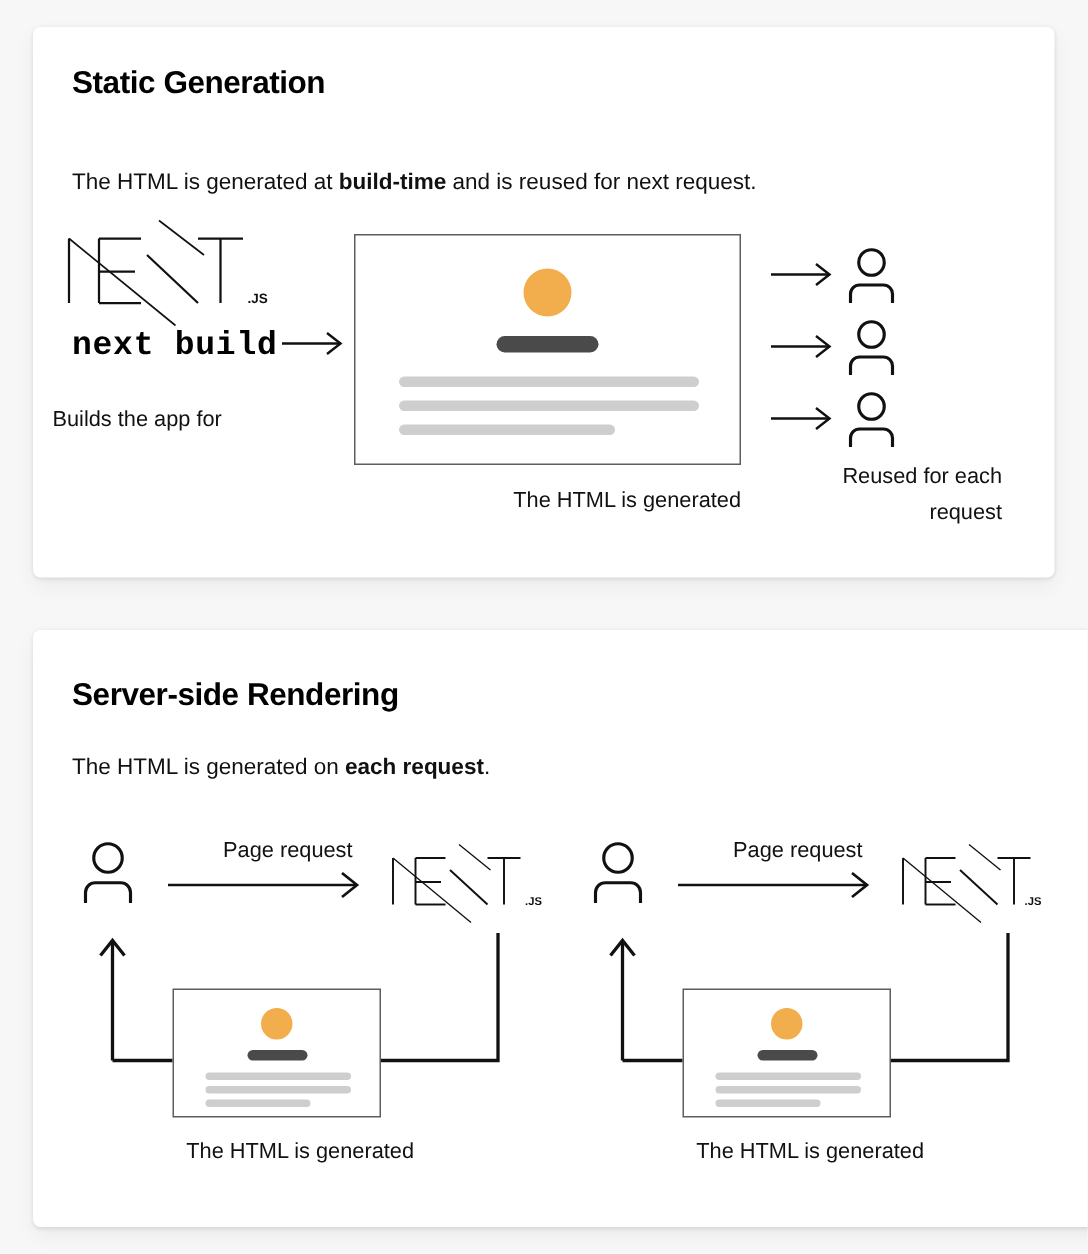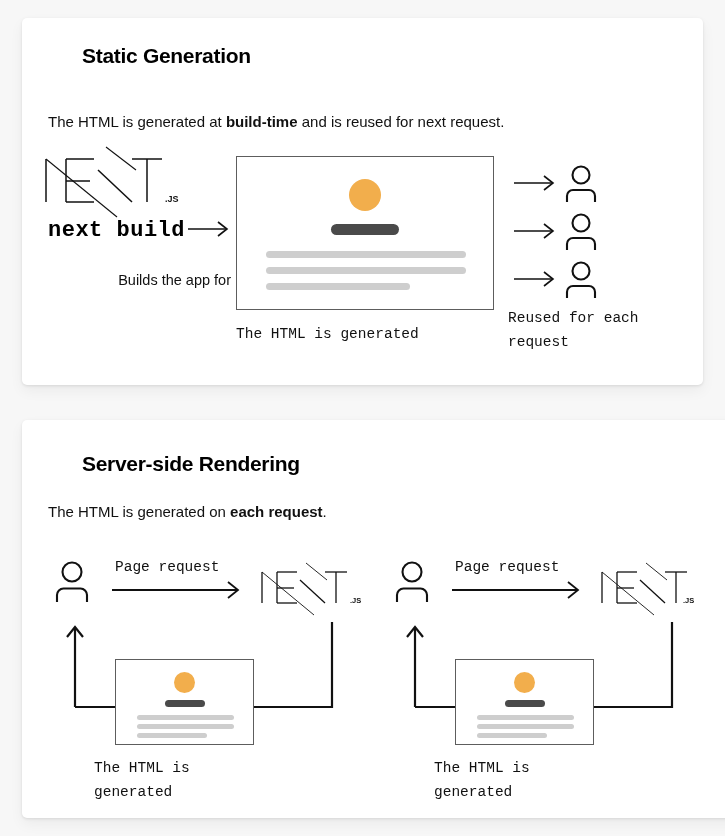--- a/index.html
+++ b/index.html
@@ -31,21 +31,20 @@
   #card-ssr    { left: 22px; top: 420px; width: 681px; height: 398px; padding-left: 48px; }
 
   .card-title {
     position: absolute;
     left: 26px;
     font-size: 21px;
     font-weight: bold;
     color: #000000;
     letter-spacing: -0.3px;
     white-space: nowrap;
-    margin-left: 34px;
   }
   .card-sub {
     position: absolute;
     left: 26px;
     font-size: 15px;
     color: #111111;
     white-space: nowrap;
   }
   .card-sub b { font-weight: bold; }
 
@@ -54,21 +53,21 @@
   #ssr-title    { top: 32px; }
   #ssr-sub      { top: 83px; }
 
   
   .lbl {
     position: absolute;
     font-size: 14.5px;
     color: #111111;
     line-height: 24px;
   }
-  .lbl.center { text-align: left; font-family: Liberation Mono, monospace; }
+  .lbl.center { text-align: right; }
   .mono {
     position: absolute;
     font-family: "Liberation Mono", "DejaVu Sans Mono", monospace;
     font-size: 22px;
     font-weight: bold;
     color: #000000;
     letter-spacing: 0.5px;
     white-space: nowrap;
   }
 
@@ -169,21 +168,21 @@
         </g>
         <g stroke-width="2.1">
           <circle cx="559" cy="253" r="8.5"></circle>
           <path d="M545 280 v-6 a6 6 0 0 1 6 -6 h16 a6 6 0 0 1 6 6 v6"></path>
         </g>
       </g>
     </svg>
 
     <div class="mono" style="left:26px; top:200px;">next build</div>
 
-    <div class="lbl" style="left:39px; top:250px; width:170px;text-align:right;">
+    <div class="lbl" style="left:13px; top:250px; width:170px;">
       <div>Builds the app for</div>
     </div>
 
     <div class="mock" style="left:214px; top:138px; width:258px; height:154px;">
       <div class="dot" style="left:50%; top:22px; width:32px; height:32px; margin-left:-16px;"></div>
       <div class="bar-dark" style="left:50%; top:67px; width:68px; height:11px; margin-left:-34px;"></div>
       <div class="bar-gray" style="left:29px; top:94px; width:200px; height:7px;"></div>
       <div class="bar-gray" style="left:29px; top:110px; width:200px; height:7px;"></div>
       <div class="bar-gray" style="left:29px; top:126px; width:144px; height:7px;"></div>
     </div>

